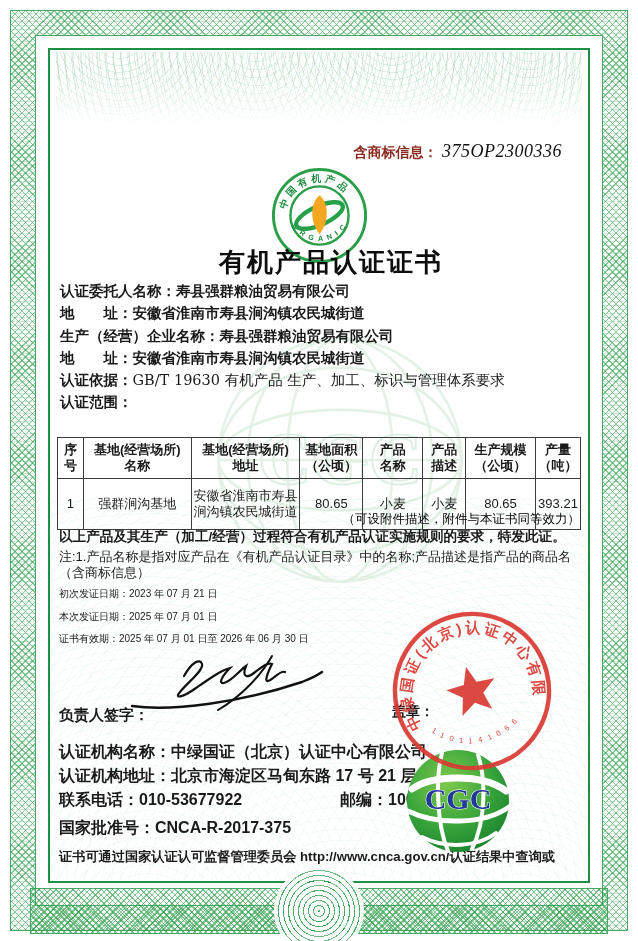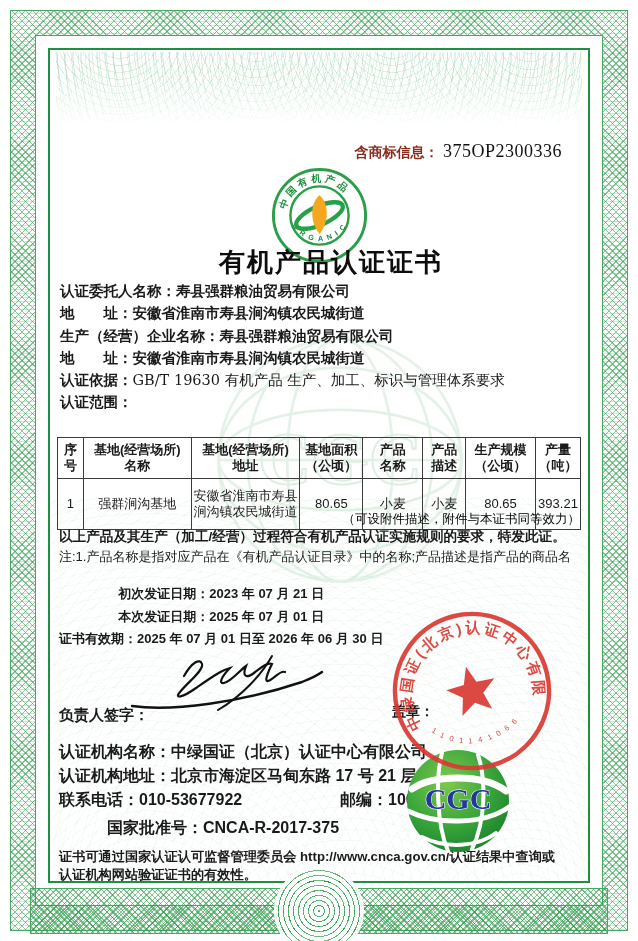--- a/index.html
+++ b/index.html
@@ -35,21 +35,21 @@
       repeating-radial-gradient(circle, rgba(42,158,72,.7) 0 1px, #fff 1px 5px);
     box-shadow:0 0 0 2px #fff;}
 
   
   .watermark{position:absolute;left:208px;top:328px;width:264px;height:264px;opacity:.30;z-index:0;pointer-events:none;}
 
   
   .content{position:absolute;inset:0;z-index:2;}
   .cert-line{position:absolute;top:141px;right:76px;white-space:nowrap;}
   .cert-line .lbl{font-size:14px;font-weight:700;color:#8b2a1e;}
-  .cert-line .val{font-size:18px;font-family:"Liberation Serif",serif;color:#111;letter-spacing:.5px;}
+  .cert-line .val{font-size:18px;font-family:"Liberation Serif",serif;color:#111;letter-spacing:.5px;font-style:italic;}
 
   .org-logo{position:absolute;left:271px;top:167px;width:97px;height:97px;}
 
   .doc-title{position:absolute;top:245px;left:0;right:0;text-align:center;
     font-size:26px;font-weight:800;letter-spacing:2px;color:#0d0d0d;margin-left:24px;}
 
   .fields{position:absolute;left:60px;top:280px;width:525px;}
   .fields .line{font-size:14.5px;font-weight:600;line-height:22.3px;white-space:nowrap;}
   .fields .kaiti{font-family:"DejaVu Serif",serif;font-weight:400;}
 
@@ -61,30 +61,30 @@
 
   .attach-note{position:absolute;top:511px;right:58px;font-size:12.5px;
     font-family:"DejaVu Serif",serif;color:#000000;white-space:nowrap;}
 
   .stmt{position:absolute;left:59px;width:525px;white-space:nowrap;}
   .stmt.conform{top:528px;font-size:13.6px;font-weight:600;}
   .stmt.note1{top:548px;font-size:13px;font-weight:500;}
   .stmt.note2{top:564px;font-size:13px;font-weight:500;}
 
   .dates{position:absolute;left:59px;top:583px;}
-  .dates .line{font-size:13px;font-weight:700;line-height:22.6px;white-space:nowrap;text-align:center;}
+  .dates .line{font-size:10px;font-weight:400;line-height:22.6px;white-space:nowrap;}
 
   .sig-img{position:absolute;left:122px;top:648px;width:215px;height:78px;}
   .sig-label{position:absolute;left:59px;top:706px;font-size:15px;font-weight:600;}
   .seal-label{position:absolute;left:392px;top:703px;font-size:14px;font-weight:600;}
 
   .org-info{position:absolute;left:59px;top:740px;}
   .org-info .line{font-size:16px;font-weight:600;line-height:24px;white-space:nowrap;}
   .org-info .zip{position:absolute;left:281px;top:48px;}
-  .org-info .approval{margin-top:4px;margin-left:48px;}
+  .org-info .approval{margin-top:4px;}
 
   .footer{position:absolute;left:59px;top:848px;width:525px;font-size:13.2px;font-weight:600;line-height:17.5px;}
 
   .stamp{position:absolute;left:387px;top:606px;width:170px;height:170px;z-index:3;
     transform:rotate(-14deg);opacity:.92;}
   .cgc-logo{position:absolute;left:402px;top:745px;width:112px;height:112px;z-index:2;}
 </style>
 </head>
 <body>
 
@@ -222,20 +222,21 @@
           <td>80.65</td>
           <td>393.21</td>
         </tr>
       </tbody>
     </table>
 
     <div class="attach-note">（可设附件描述，附件与本证书同等效力）</div>
 
     <div class="stmt conform">以上产品及其生产（加工/经营）过程符合有机产品认证实施规则的要求，特发此证。</div>
     <div class="stmt note1">注:1.产品名称是指对应产品在《有机产品认证目录》中的名称;产品描述是指产品的商品名</div>
+    <div class="stmt note2">（含商标信息）</div>
 
     <div class="dates">
       <div class="line">
         <span>初次发证日期：</span><span>2023 年 07 月 21 日</span>
       </div>
       <div class="line">
         <span>本次发证日期：</span><span>2025 年 07 月 01 日</span>
       </div>
       <div class="line">
         <span>证书有效期：</span><span>2025 年 07 月 01 日至 2026 年 06 月 30 日</span>
@@ -265,21 +266,20 @@
       <div class="line zip">
         <span>邮编：</span><span>100088</span>
       </div>
       <div class="line approval">
         <span>国家批准号：</span><span>CNCA-R-2017-375</span>
       </div>
     </div>
 
     <div class="footer">
       <div>证书可通过国家认证认可监督管理委员会 http://www.cnca.gov.cn/认证结果中查询或</div>
-      <div>认证机构网站验证证书的有效性。</div>
     </div>
   </div>
 
   <svg class="stamp" viewBox="0 0 170 170">
     <circle cx="85" cy="85" r="77" fill="none" stroke="#d93a33" stroke-width="4.5"></circle>
     <defs>
       <path id="sealArc" d="M 29 112 A 61 61 0 1 1 141 112"></path>
       <path id="sealBottom" d="M 24 96 A 66 66 0 0 0 146 96"></path>
     </defs>
     <text font-size="15" font-weight="bold" fill="#d93a33" letter-spacing="3">

